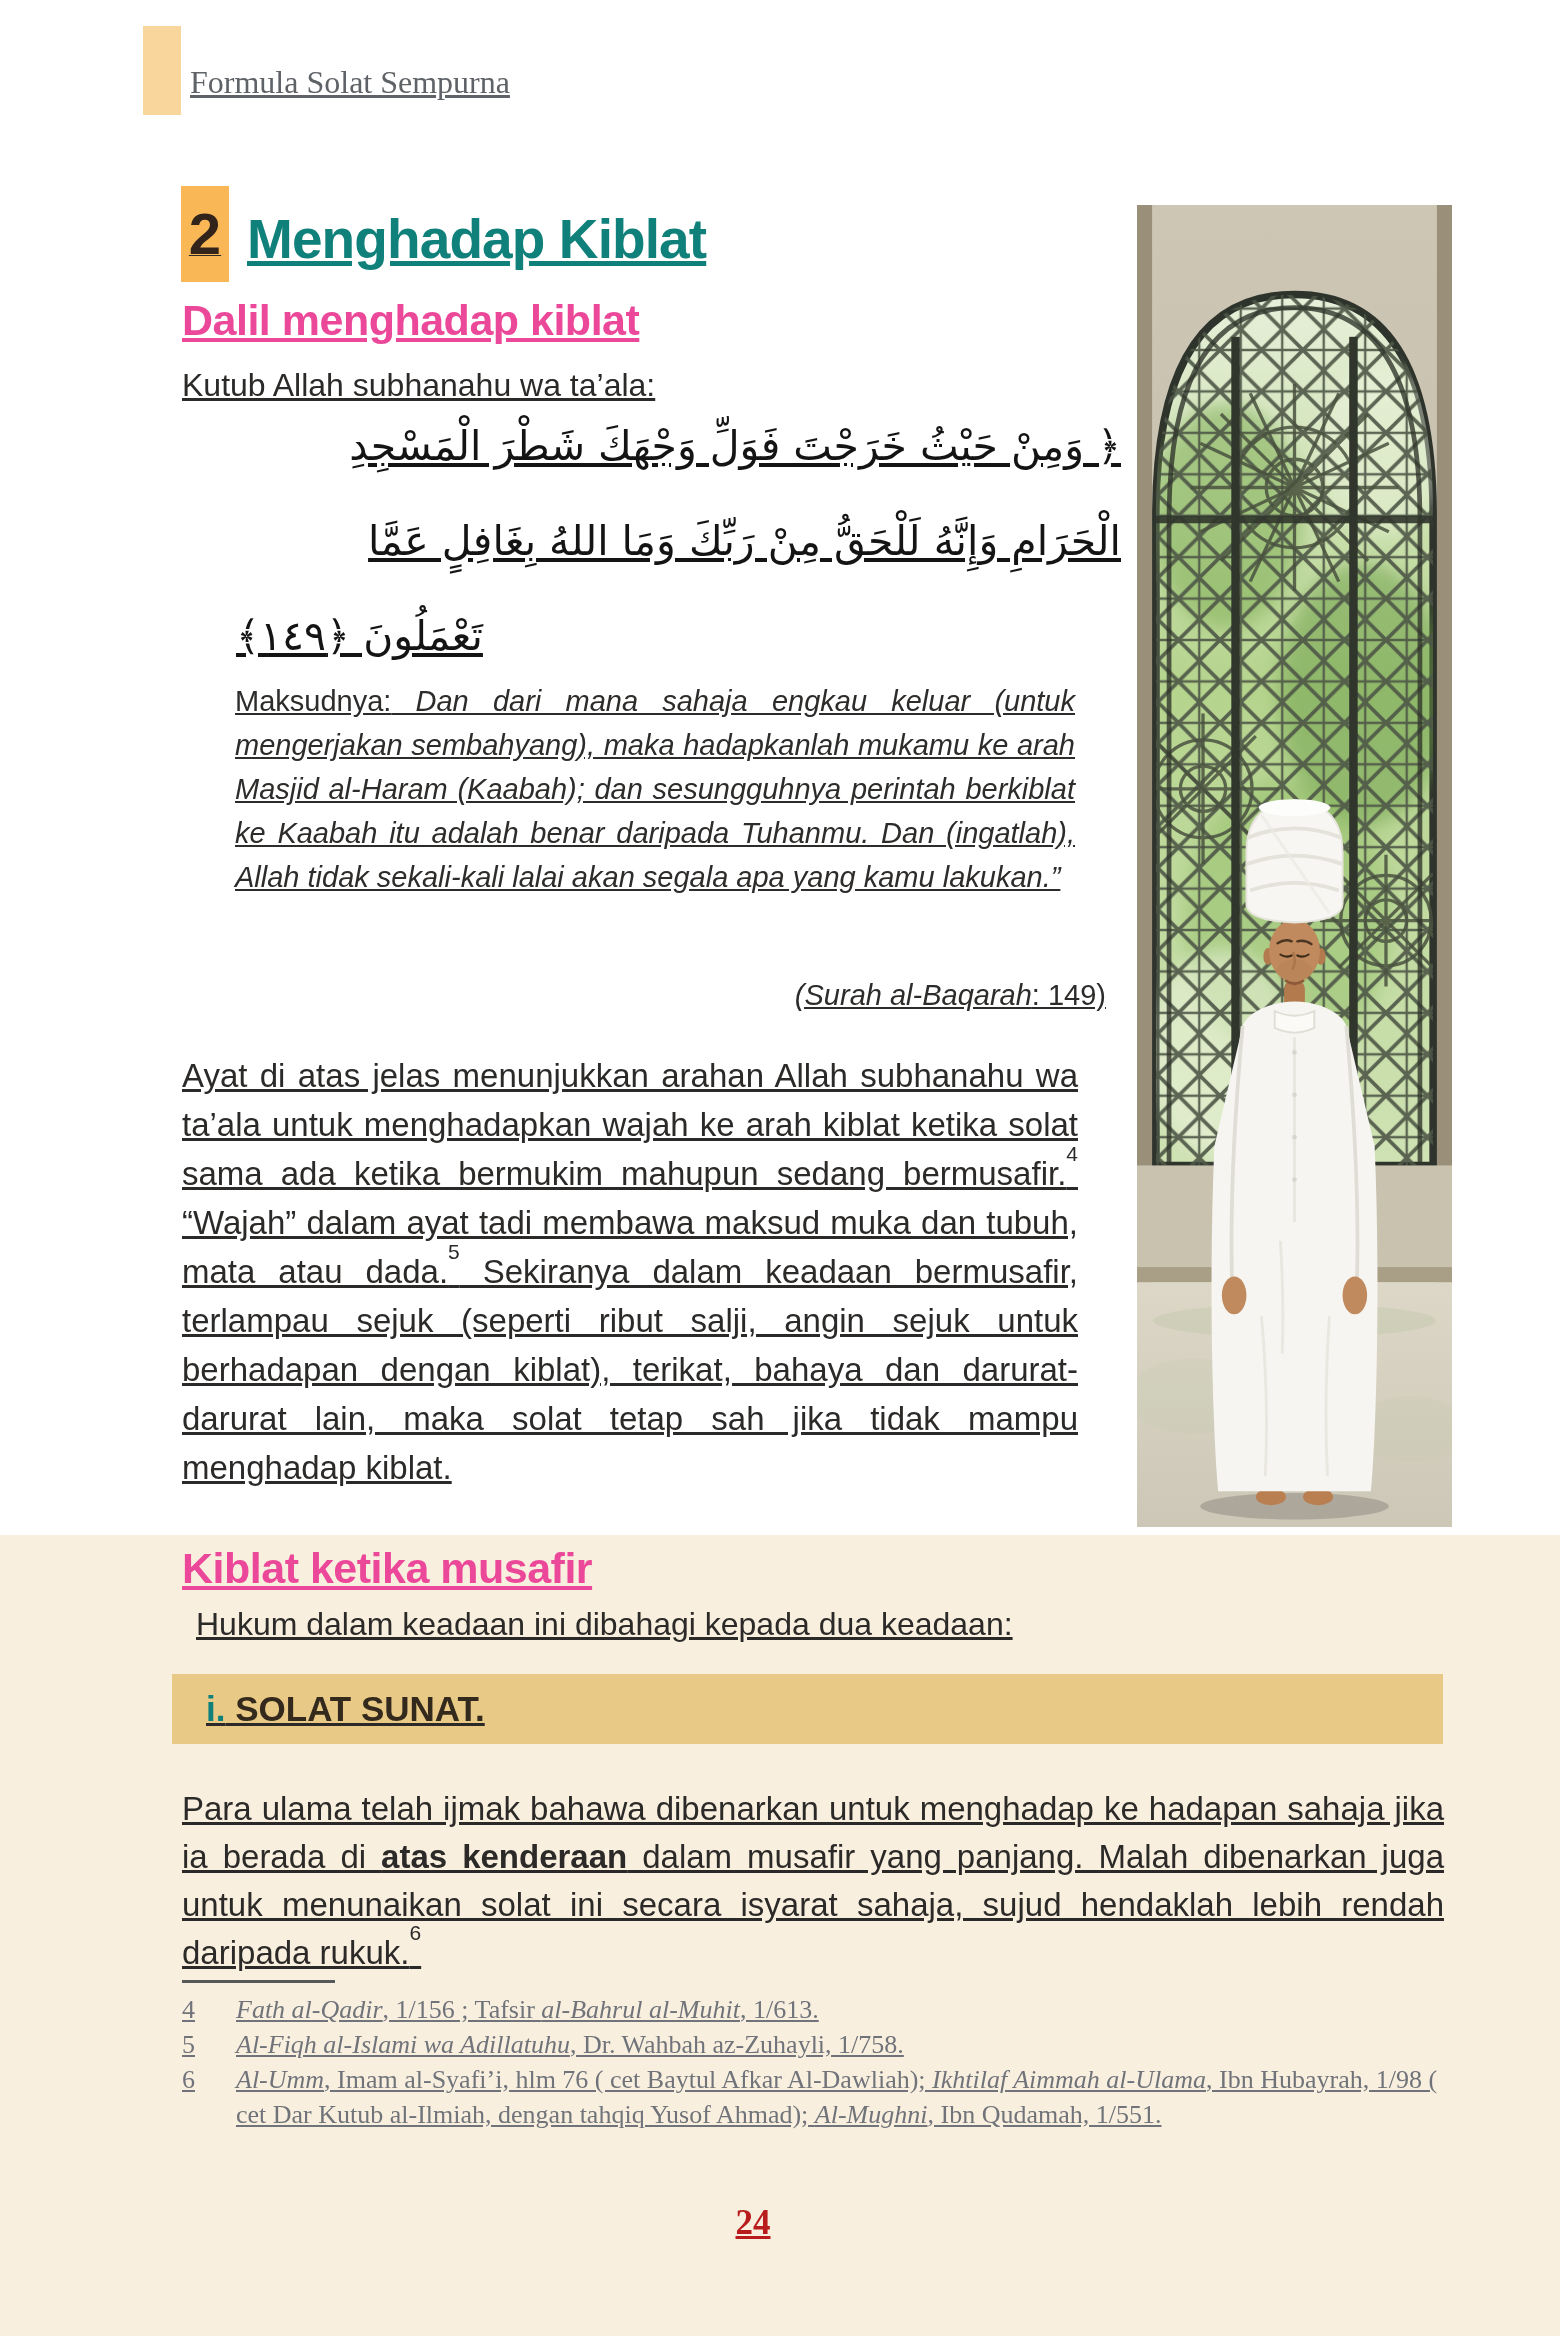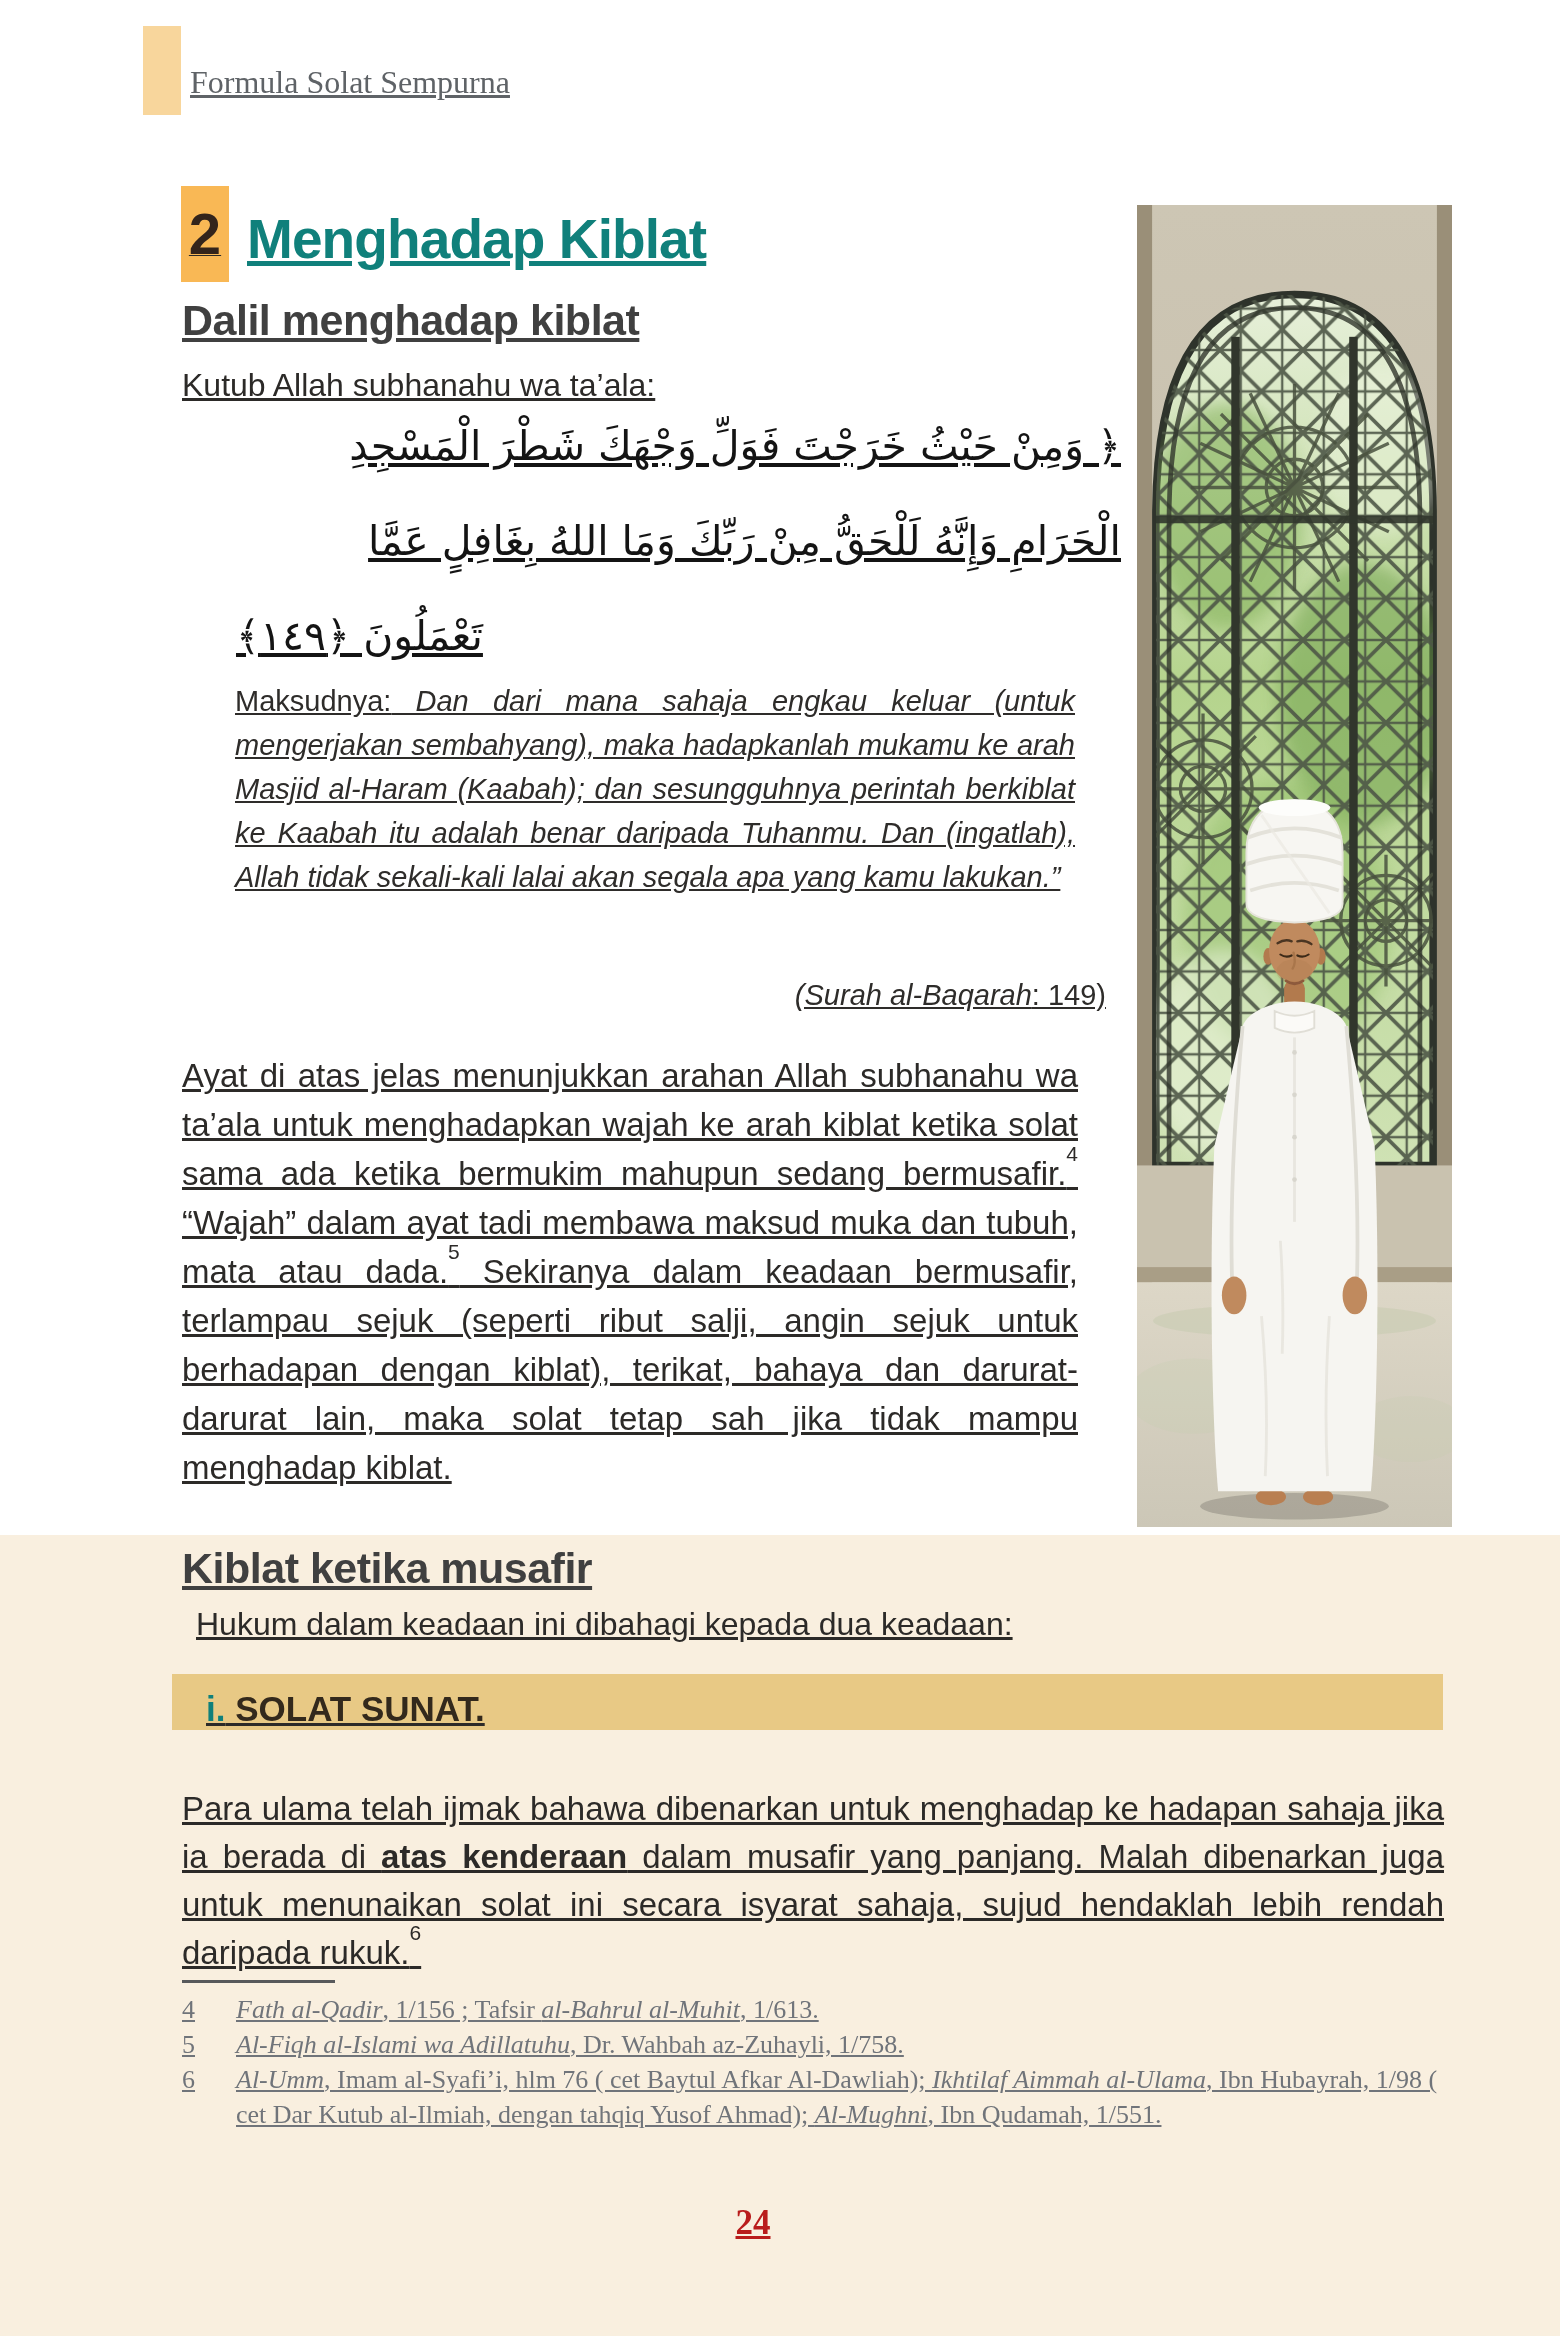--- a/index.html
+++ b/index.html
@@ -9,21 +9,21 @@
 
   
   .run-bar{left:143px;top:26px;width:38px;height:89px;background:#f8d69c;}
   .run-title{left:190px;top:64px;font-family:"Liberation Serif",serif;font-size:32px;color:#5f6367;}
 
   
   .ch-box{left:181px;top:186px;width:48px;height:96px;background:#f9b855;text-align:center;}
   .ch-num{font-size:58px;font-weight:bold;color:#33241b;line-height:96px;}
   .ch-title{left:247px;top:207px;font-size:55px;font-weight:bold;color:#10807b;letter-spacing:-0.9px;}
 
-  .h-olive{font-size:43px;font-weight:bold;color:#404040;letter-spacing:-0.5px;}
+  .h-olive{font-size:43px;font-weight:bold;color:#ec4899;letter-spacing:-0.5px;}
   .h-dalil{left:182px;top:296px;}
   .lead{font-size:32px;color:#2c2a28;}
   .lead1{left:182px;top:367px;}
 
   
   .arabic{left:182px;top:399px;width:939px;direction:rtl;font-family:"DejaVu Sans",sans-serif;
           font-size:41px;color:#141414;}
   .arabic .aline{line-height:95px;text-align:right;}
   .arabic .aline.last{text-align:left;padding-left:54px;}
 
@@ -35,21 +35,21 @@
   .cite .it{font-style:italic;}
 
   .body-par{font-size:33px;line-height:49px;text-align:justify;color:#2c2a28;}
   .par1{left:182px;top:1051px;width:896px;}
   sup.ref{font-size:21px;position:relative;top:-12.2px;line-height:0;}
 
   
   .cream{left:0;top:1535px;width:1560px;height:801px;background:#f9efdf;}
   .h-musafir{left:182px;top:1544px;}
   .lead2{left:196px;top:1606px;}
-  .bar-sunat{left:172px;top:1674px;width:1271px;height:56px;background:#e8c985;}
+  .bar-sunat{left:172px;top:1674px;width:1271px;height:70px;background:#e8c985;}
   .bar-sunat .txt{padding-left:34px;line-height:70px;font-size:35px;font-weight:bold;color:#33291c;}
   .bar-sunat .marker{color:#10807b;}
   .par2{left:182px;top:1785px;width:1262px;line-height:48px;}
   .par2 .b{font-weight:bold;}
 
   
   .fn-rule{left:182px;top:1980px;width:153px;height:2.8px;background:#58595b;}
   .footnotes{left:182px;top:1992px;width:1266px;font-family:"Liberation Serif",serif;
              font-size:26px;line-height:35px;color:#70747a;}
   .fn-row{display:flex;}

